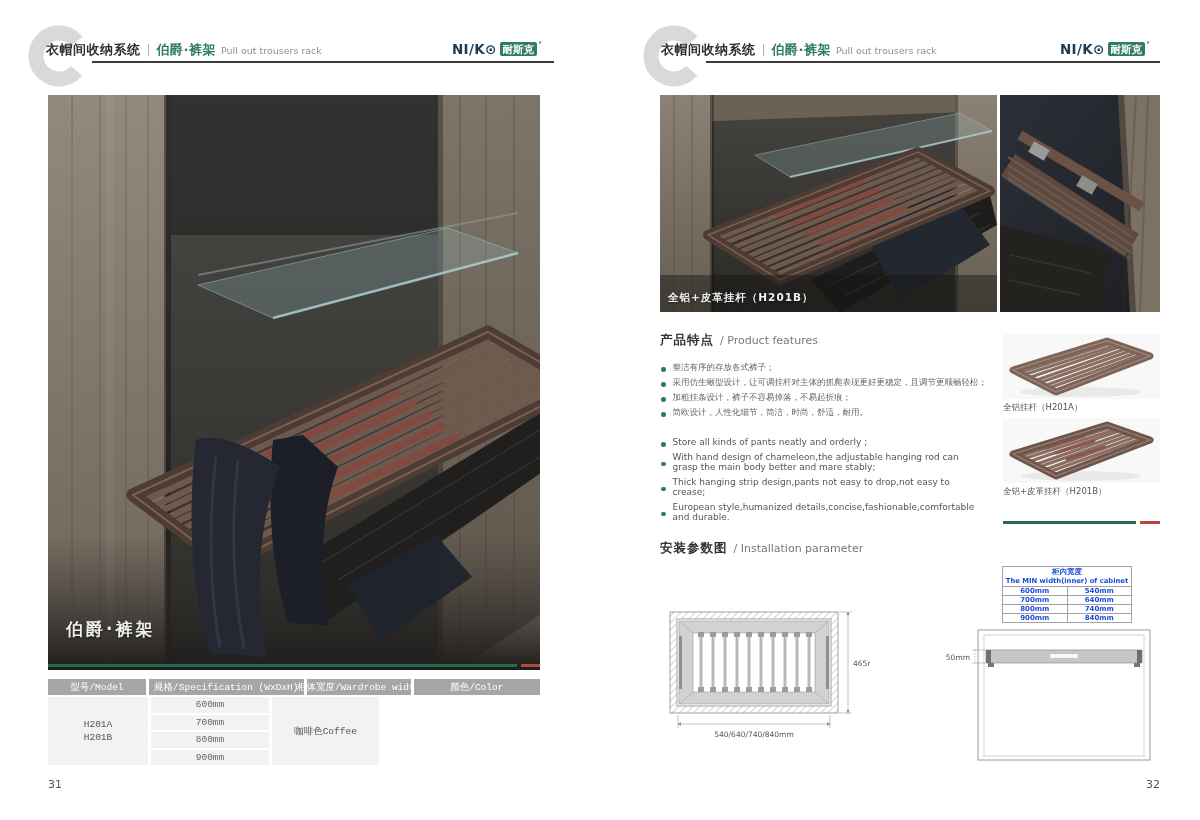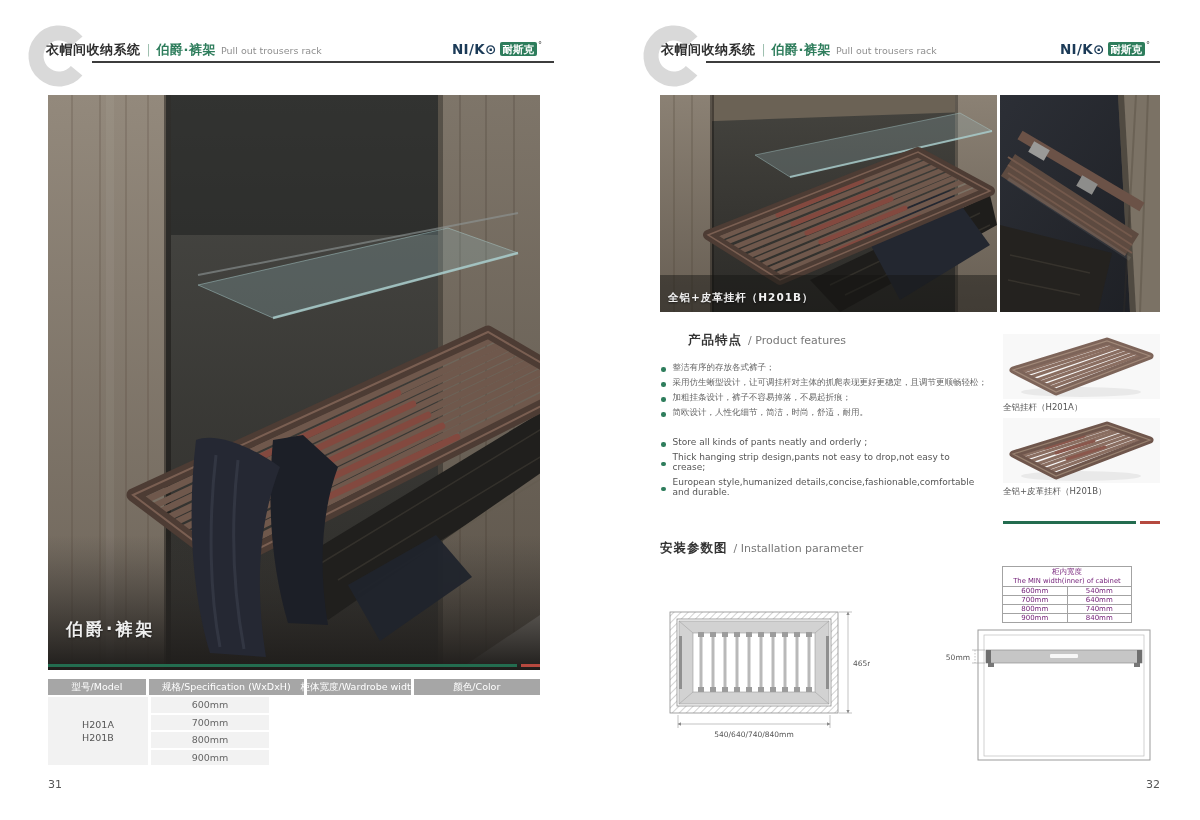--- a/index.html
+++ b/index.html
@@ -57,21 +57,21 @@
   .bcn .btext { font-size:8.5px; color:#666; white-space:nowrap; line-height:13px; }
   .ben .bitem { margin-bottom:4px; }
   .ben .btext { font-size:9px; color:#555; line-height:10.5px; }
 
   
   .card-img { width:157px; height:65px; background:#f8f8f8; }
   .card-label { font-size:8.5px; color:#555; margin-top:3px; white-space:nowrap; }
 
   
   .mini-table { width:130px; border-collapse:collapse; }
-  .mini-table th, .mini-table td { border:0.8px solid #a3a3a3; color:#701a75; font-weight:normal; }
+  .mini-table th, .mini-table td { border:0.8px solid #a3a3a3; color:#1d4ed8; font-weight:bold; }
   .mini-th1 { font-size:7.5px; line-height:8.5px; }
   .mini-th2 { font-size:6.8px; line-height:8px; }
   .mini-table td { font-size:7px; height:9px; text-align:center; width:50%; }
   .mini-table th { padding:1px 0; }
 
   .page-num { font-size:11px; color:#555; }
   svg text { font-family:"DejaVu Sans","Liberation Sans",sans-serif; }
 </style>
 </head>
 <body>
@@ -171,38 +171,39 @@
       </g>
     </svg>
   </div>
   <div class="abs caption-big" style="left:66px;top:618px;">伯爵·裤架</div>
 
   <div class="abs divider" style="left:48px;top:664px;width:492px;">
     <div class="seg-green" style="width:469px;"></div>
     <div class="seg-red" style="width:19px;"></div>
   </div>
 
-  <div class="abs" style="left:48px;top:679px;width:492px;">
+  <div class="abs" style="left:48px;top:679px;width:492px;font-family:Liberation Mono, monospace;">
     <div class="t-head">
       <div style="width:100px;">型号/Model</div>
       <div style="width:158px;">规格/Specification (WxDxH)</div>
       <div style="width:104px;">柜体宽度/Wardrobe width</div>
       <div style="width:129px;">颜色/Color</div>
     </div>
     <div class="t-body">
       <div class="t-merge" style="width:100px;height:68px;">
         <span>H201A</span>
         <span>H201B</span>
       </div>
       <div class="t-col" style="width:118px;">
         <div class="t-cell">600mm</div>
         <div class="t-cell">700mm</div>
         <div class="t-cell">800mm</div>
         <div class="t-cell">900mm</div>
       </div>
+      <div class="t-merge" style="width:107px;height:68px;">咖啡色Coffee</div>
     </div>
   </div>
 
   <div class="abs page-num" style="left:48px;top:778px;">31</div>
 
   <svg class="abs" style="left:639px;top:20px;" width="70" height="70">
     <circle cx="35" cy="36" r="23" fill="none" stroke="#d9d9d9" stroke-width="15" stroke-dasharray="112 32.5" transform="rotate(40 35 36)"></circle>
   </svg>
   <div class="abs hdr-title" style="left:661px;top:41px;">
     <span class="hdr-sys">衣帽间收纳系统</span>
@@ -298,21 +299,21 @@
         <line x1="20" y1="40" x2="142" y2="112" stroke="#6b5247" stroke-width="10"></line>
         <line x1="8" y1="70" x2="132" y2="150" stroke="#5d4a40" stroke-width="26"></line>
         <path d="M8,62 L132,142 M8,70 L132,150 M8,78 L132,158" stroke="#73594c" stroke-width="2" fill="none"></path>
         <line x1="8" y1="84" x2="130" y2="164" stroke="rgba(255,255,255,0.08)" stroke-width="4"></line>
         <rect x="30" y="50" width="18" height="12" fill="#9a9a98" transform="rotate(30 39 56)"></rect>
         <rect x="78" y="84" width="18" height="12" fill="#8d8d8b" transform="rotate(30 87 90)"></rect>
       </g>
     </svg>
   </div>
 
-  <div class="abs sec-title" style="left:688px;top:332px;">
+  <div class="abs sec-title" style="left:660px;top:332px;">
     <span class="cn">产品特点</span>
     <span class="en">/ Product features</span>
   </div>
   <div class="abs blist bcn" style="left:660px;top:360px;width:335px;">
     <div class="bitem">
         <span class="bdot"></span>
         <span class="btext">整洁有序的存放各式裤子；</span>
       </div>
     <div class="bitem">
         <span class="bdot"></span>
@@ -324,20 +325,24 @@
       </div>
     <div class="bitem">
         <span class="bdot"></span>
         <span class="btext">简欧设计，人性化细节，简洁，时尚，舒适，耐用。</span>
       </div>
   </div>
   <div class="abs blist ben" style="left:660px;top:437px;width:318px;">
     <div class="bitem">
         <span class="bdot"></span>
         <span class="btext">Store all kinds of pants neatly and orderly ;</span>
+      </div>
+    <div class="bitem">
+        <span class="bdot"></span>
+        <span class="btext">With hand design of chameleon,the adjustable hanging rod can grasp the main body better and mare stably;</span>
       </div>
     <div class="bitem">
         <span class="bdot"></span>
         <span class="btext">Thick hanging strip design,pants not easy to drop,not easy to crease;</span>
       </div>
     <div class="bitem">
         <span class="bdot"></span>
         <span class="btext">European style,humanized details,concise,fashionable,comfortable and durable.</span>
       </div>
   </div>

